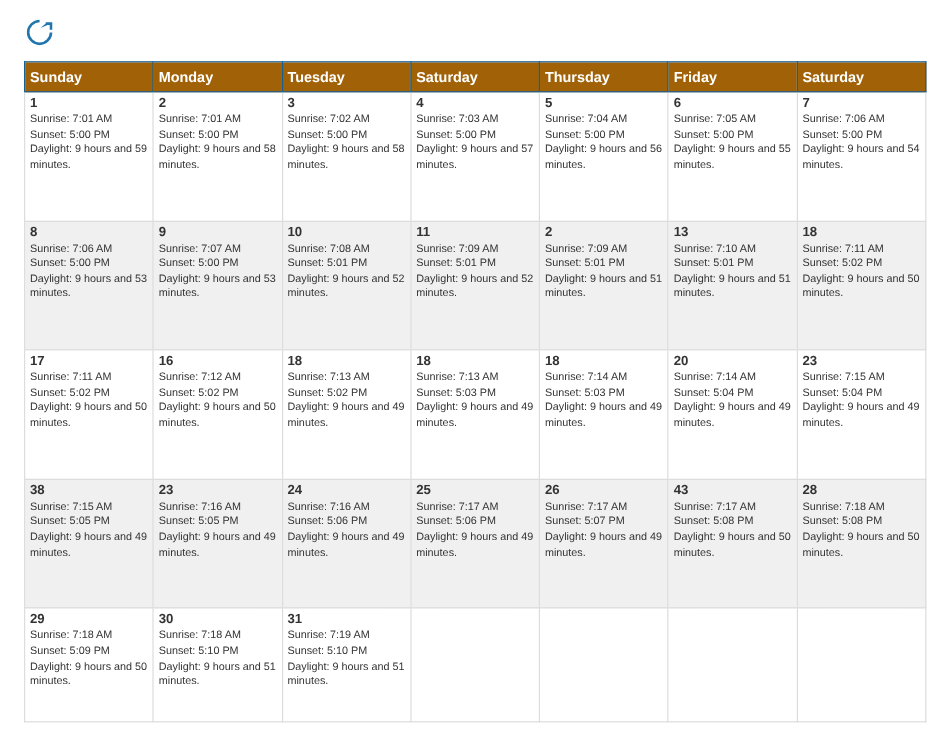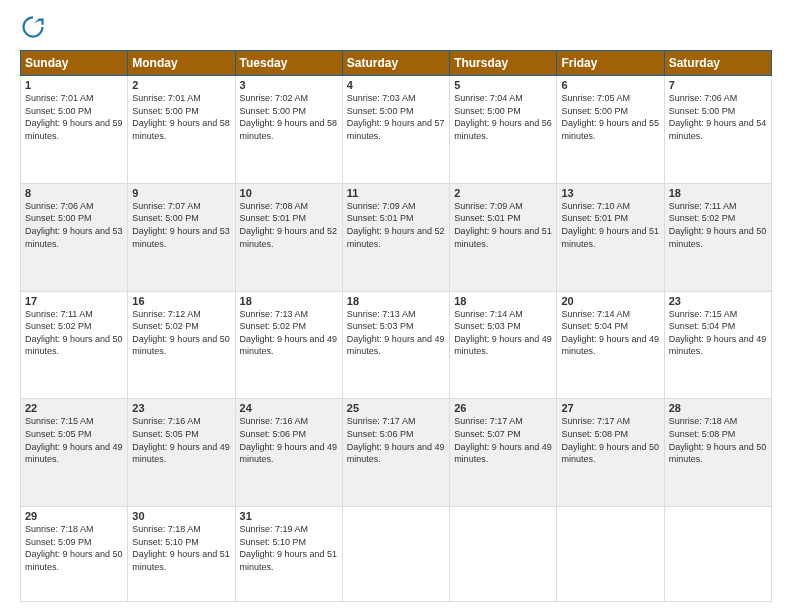--- a/index.html
+++ b/index.html
@@ -309,21 +309,21 @@
         <span class="day-num">23</span>
         <div class="day-info">
           Sunrise: 7:15 AM<br>
           Sunset: 5:04 PM<br>
           Daylight: 9 hours and 49 minutes.
         </div>
       </td>
         </tr>
         <tr class="row-shaded">
           <td>
-        <span class="day-num">22</span>
+        <span class="day-num">38</span>
         <div class="day-info">
           Sunrise: 7:15 AM<br>
           Sunset: 5:05 PM<br>
           Daylight: 9 hours and 49 minutes.
         </div>
       </td>
           <td>
         <span class="day-num">23</span>
         <div class="day-info">
           Sunrise: 7:16 AM<br>
@@ -349,21 +349,21 @@
       </td>
           <td>
         <span class="day-num">26</span>
         <div class="day-info">
           Sunrise: 7:17 AM<br>
           Sunset: 5:07 PM<br>
           Daylight: 9 hours and 49 minutes.
         </div>
       </td>
           <td>
-        <span class="day-num">27</span>
+        <span class="day-num">43</span>
         <div class="day-info">
           Sunrise: 7:17 AM<br>
           Sunset: 5:08 PM<br>
           Daylight: 9 hours and 50 minutes.
         </div>
       </td>
           <td>
         <span class="day-num">28</span>
         <div class="day-info">
           Sunrise: 7:18 AM<br>

